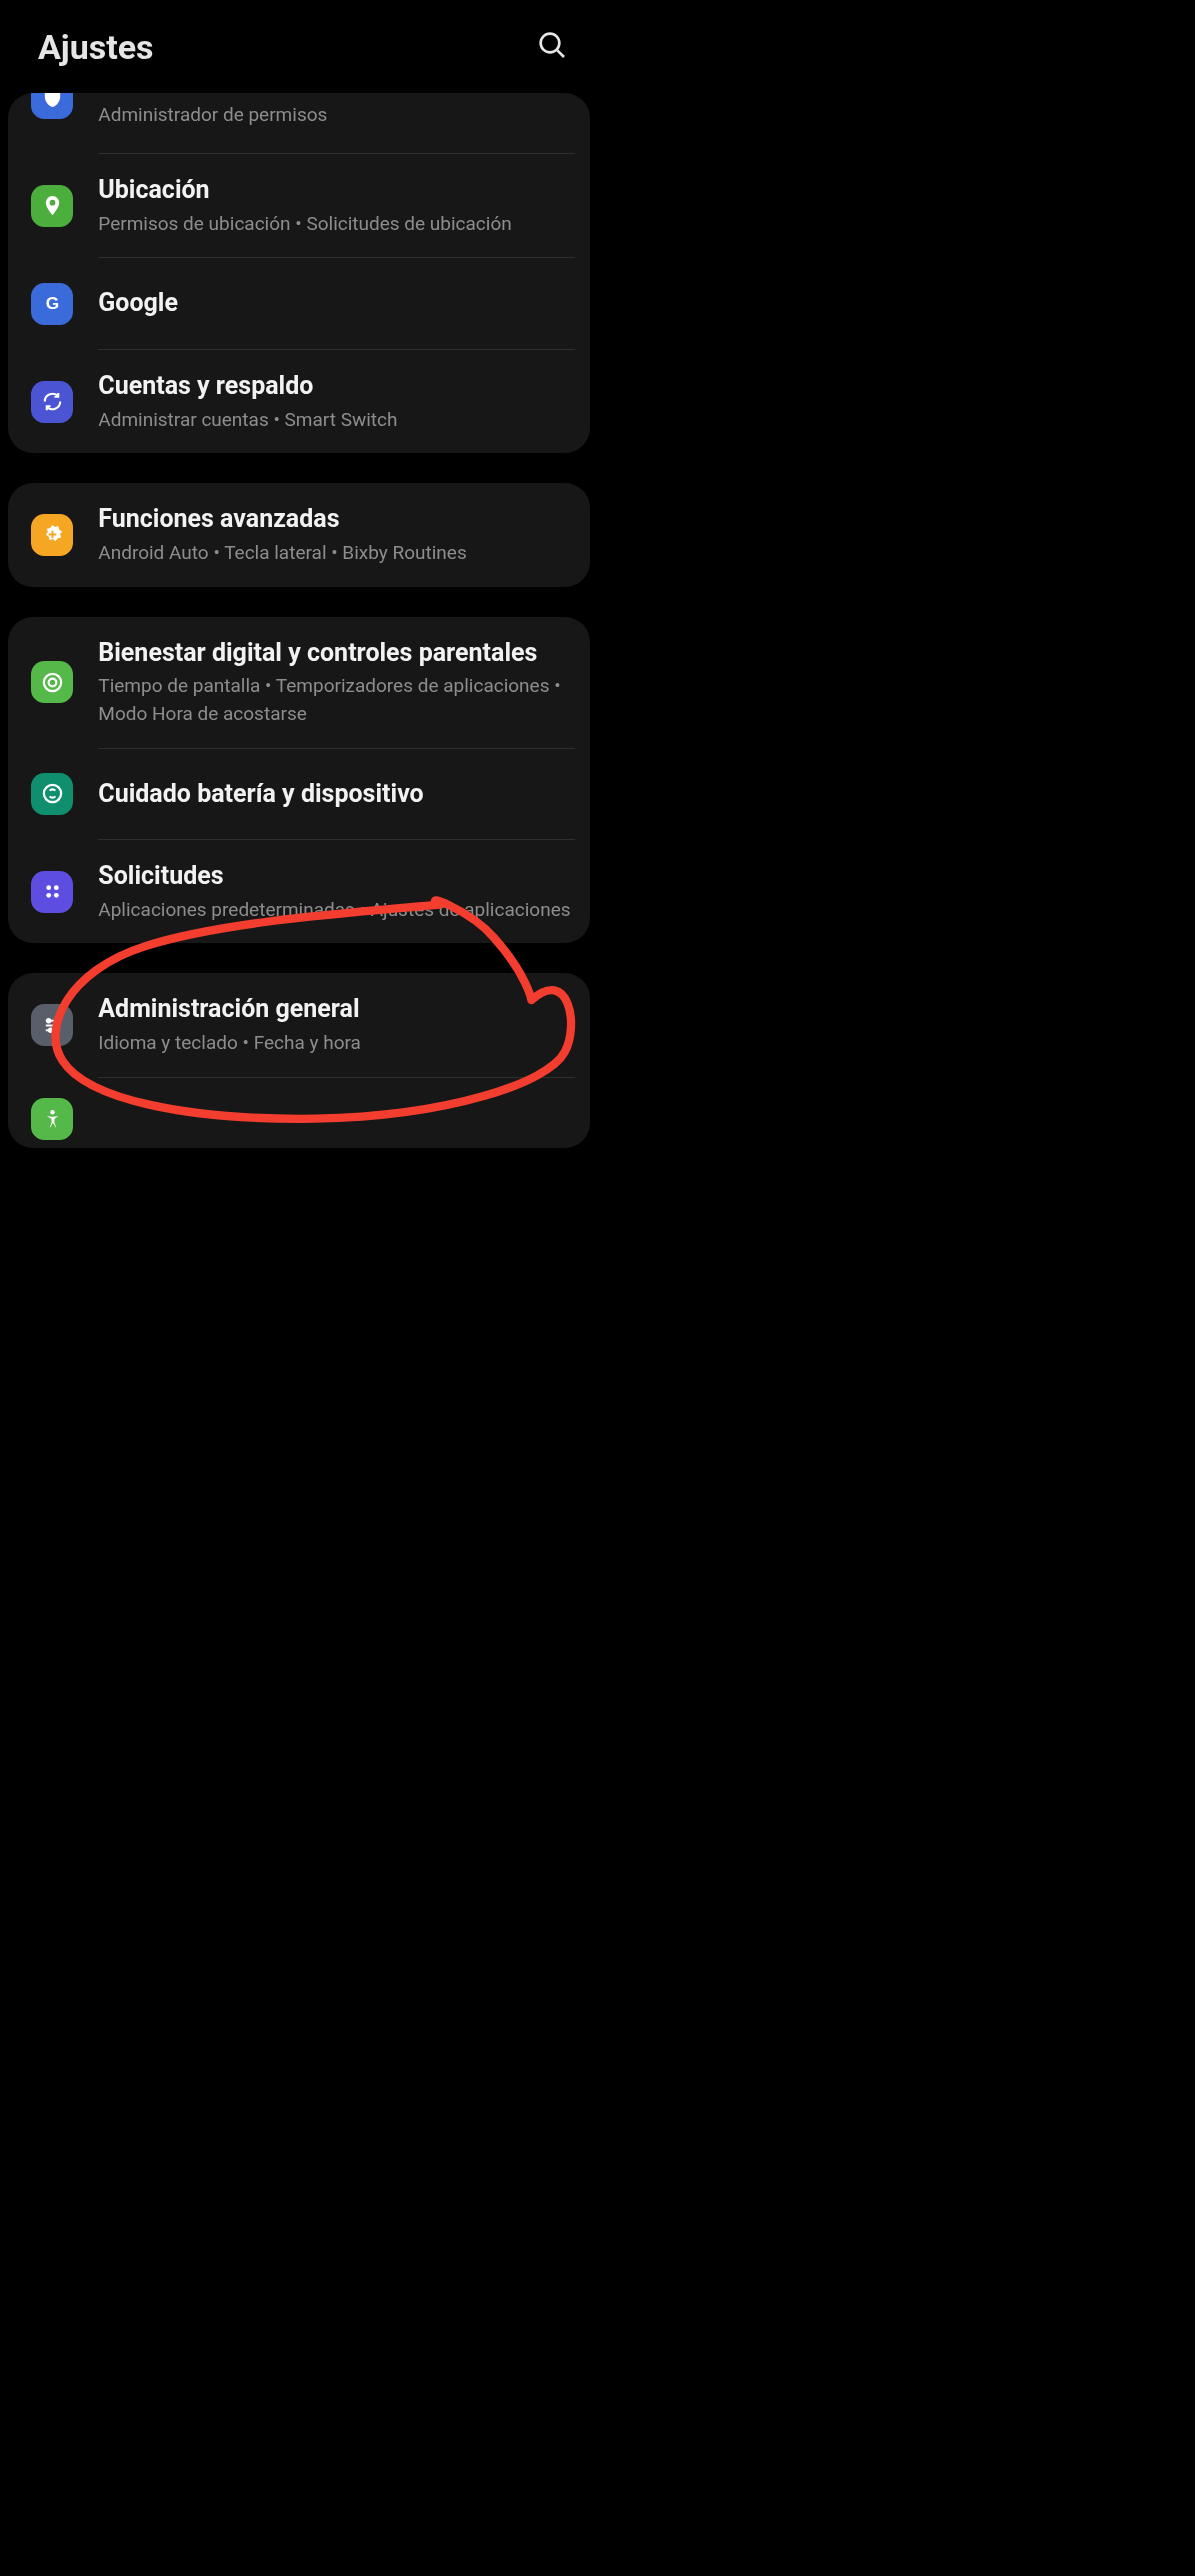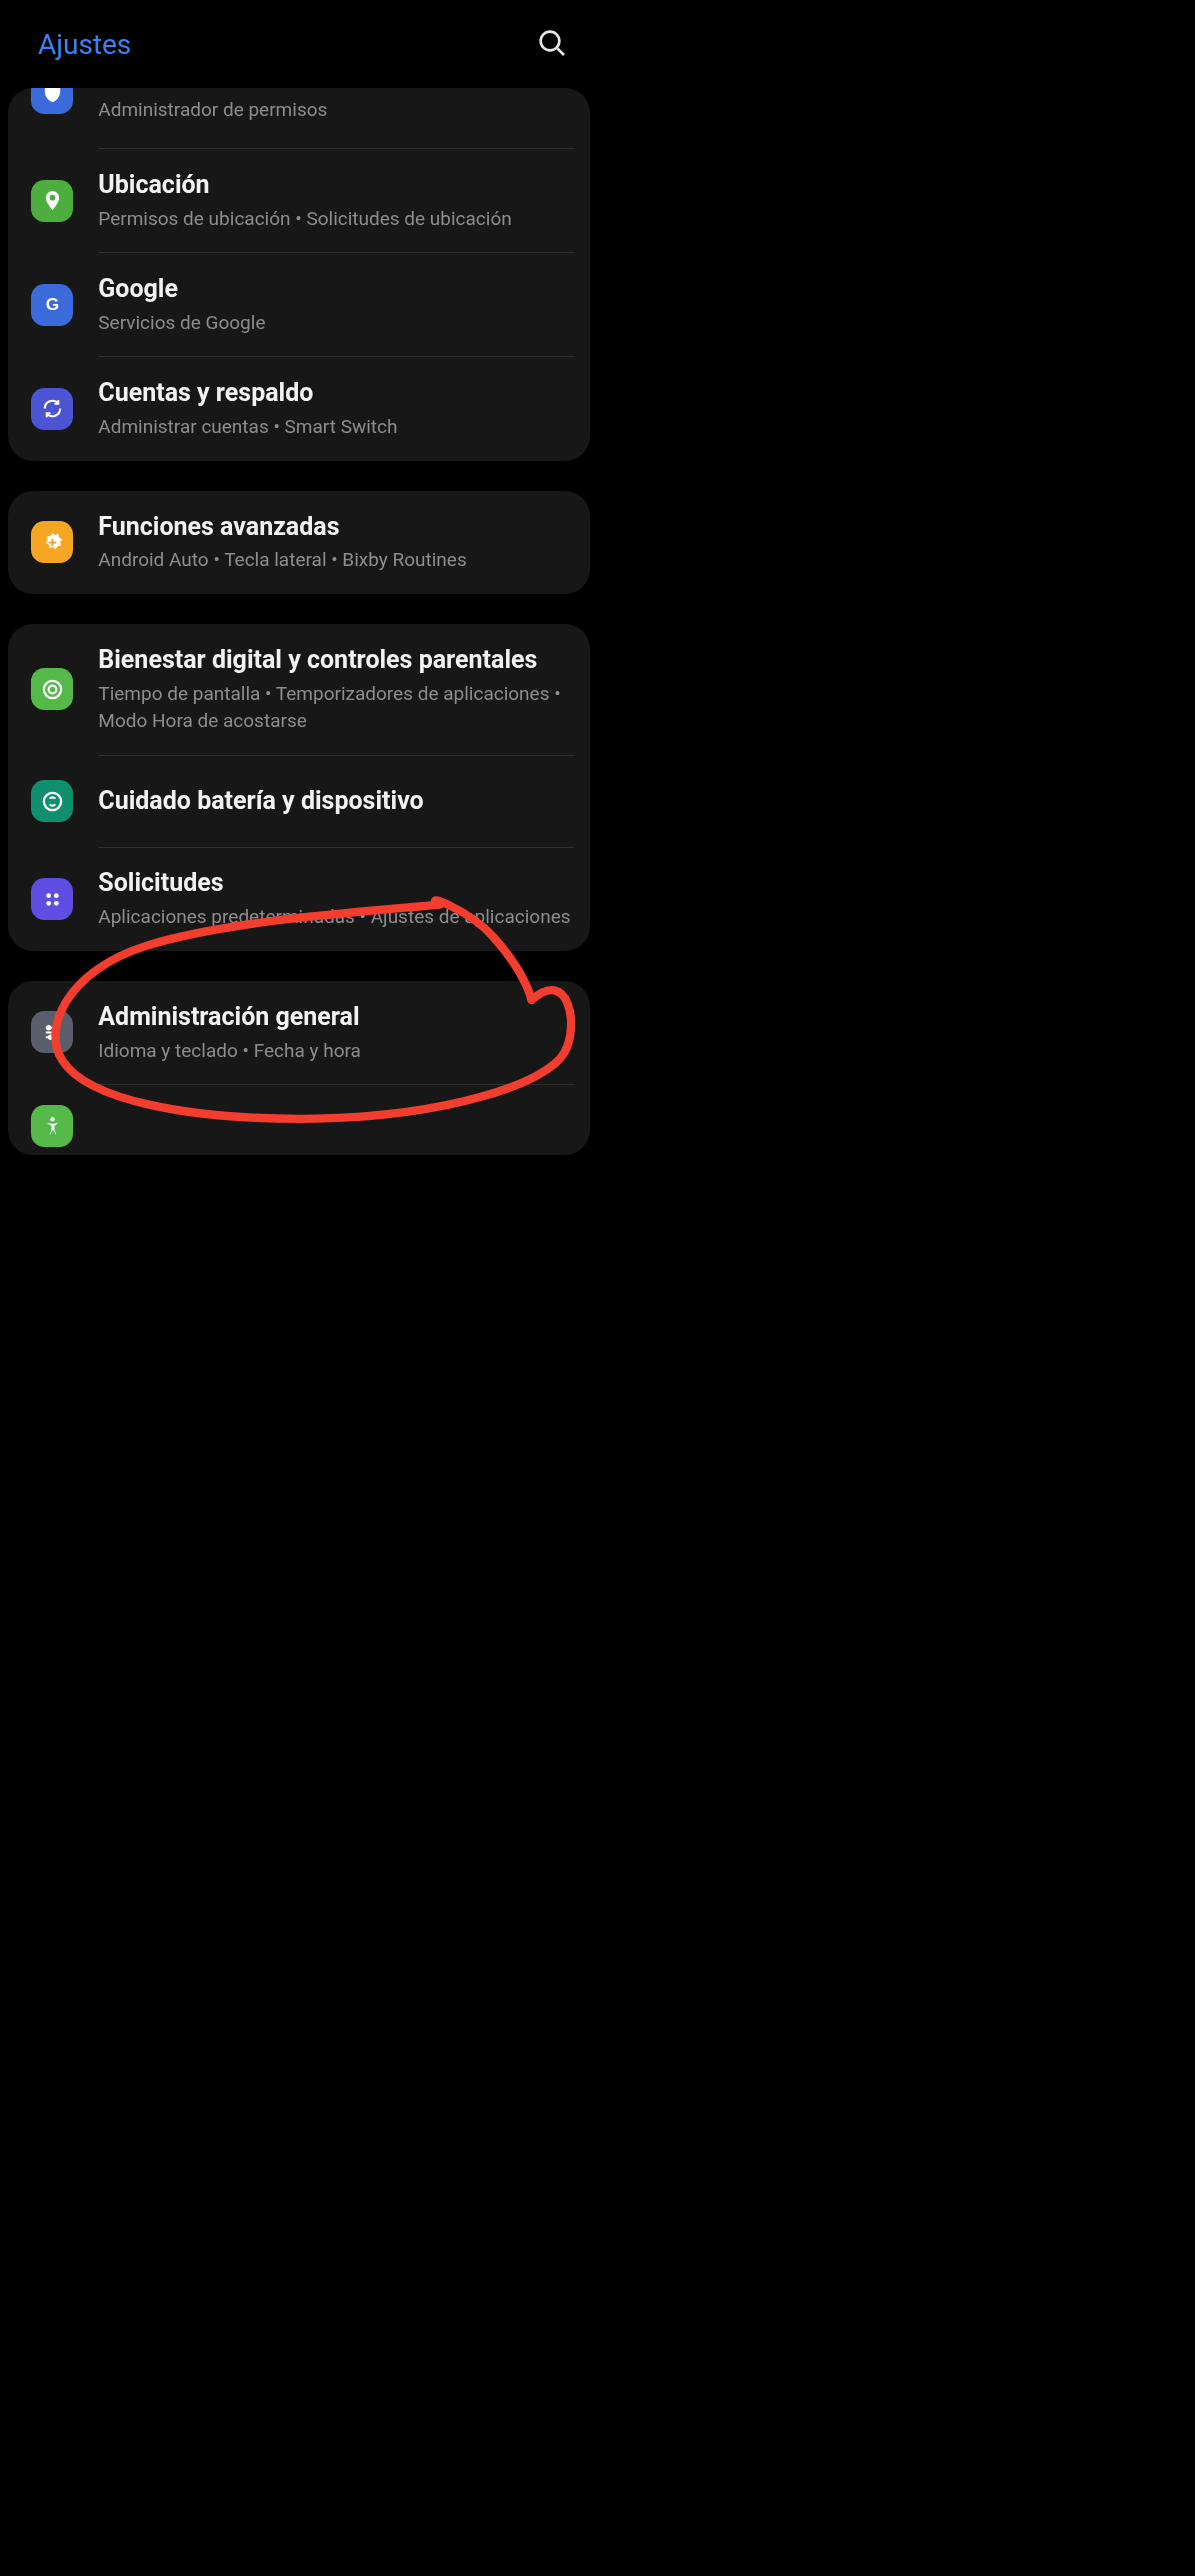--- a/index.html
+++ b/index.html
@@ -15,23 +15,23 @@
   color: #fff;
   position: relative;
 }
 .header {
   display: flex;
   justify-content: space-between;
   align-items: center;
   padding: 26.6px 30px 26.6px 38px;
 }
 .header-title {
-  font-size: 28px;
-  font-weight: 400;
-  color: #3b82f6;
+  font-size: 34px;
+  font-weight: 700;
+  color: #e5e5e5;
 }
 .search-icon svg {
   width: 32px;
   height: 32px;
 }
 .card {
   background: #171717;
   border-radius: 25px;
   margin: 0 8.3px 30px 8.3px;
   overflow: hidden;
@@ -151,21 +151,20 @@
   <div class="divider"></div>
 
   <div class="setting-item">
     <div class="icon-wrap bg-blue">
       <svg viewBox="0 0 24 24" fill="#fff">
           <text x="12" y="18" text-anchor="middle" font-size="18" font-weight="700" font-family="Arial">G</text>
         </svg>
     </div>
     <div class="text-col">
       <div class="item-title">Google</div>
-      <div class="item-subtitle">Servicios de Google</div>
     </div>
   </div>
   <div class="divider"></div>
 
   <div class="setting-item">
     <div class="icon-wrap bg-indigo">
       <svg viewBox="0 0 24 24" fill="none" stroke="#fff" stroke-width="2.2">
           <path d="M4 12a8 8 0 0 1 14-5.3M20 12a8 8 0 0 1-14 5.3"></path>
           <path d="M18 3v4h-4M6 21v-4h4"></path>
         </svg>

